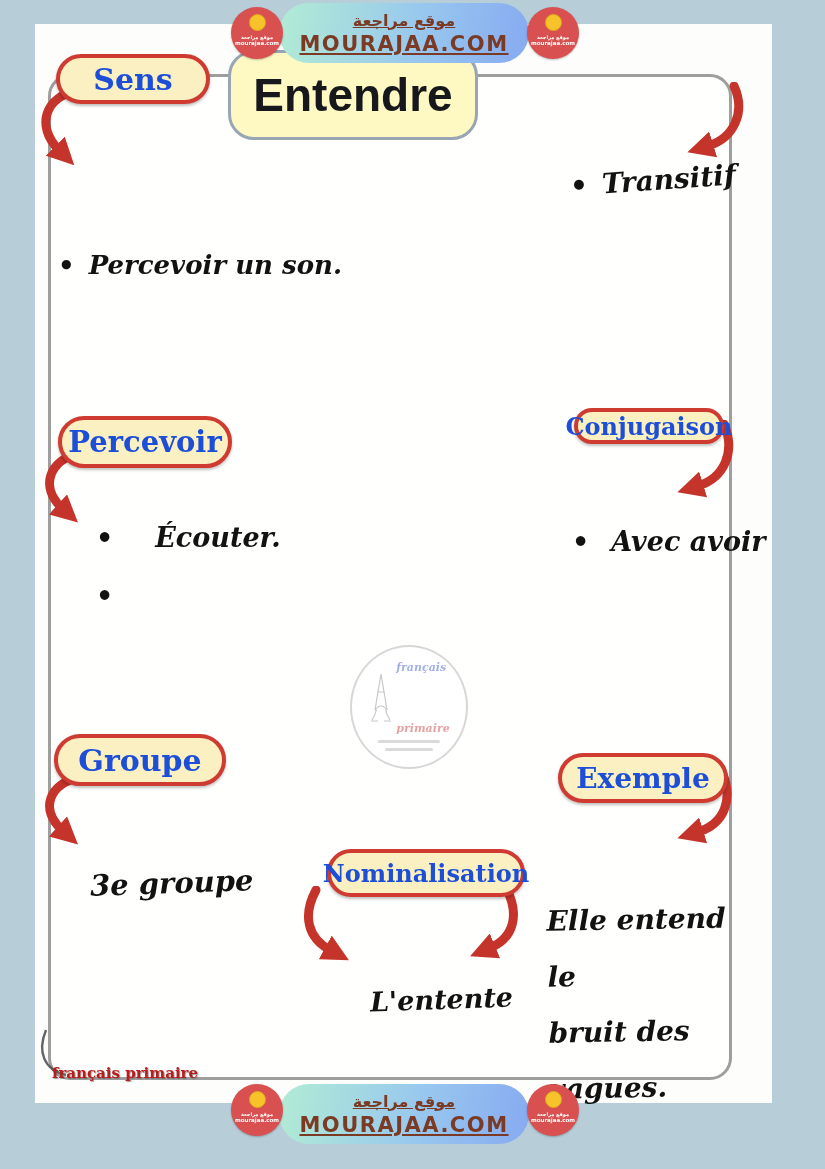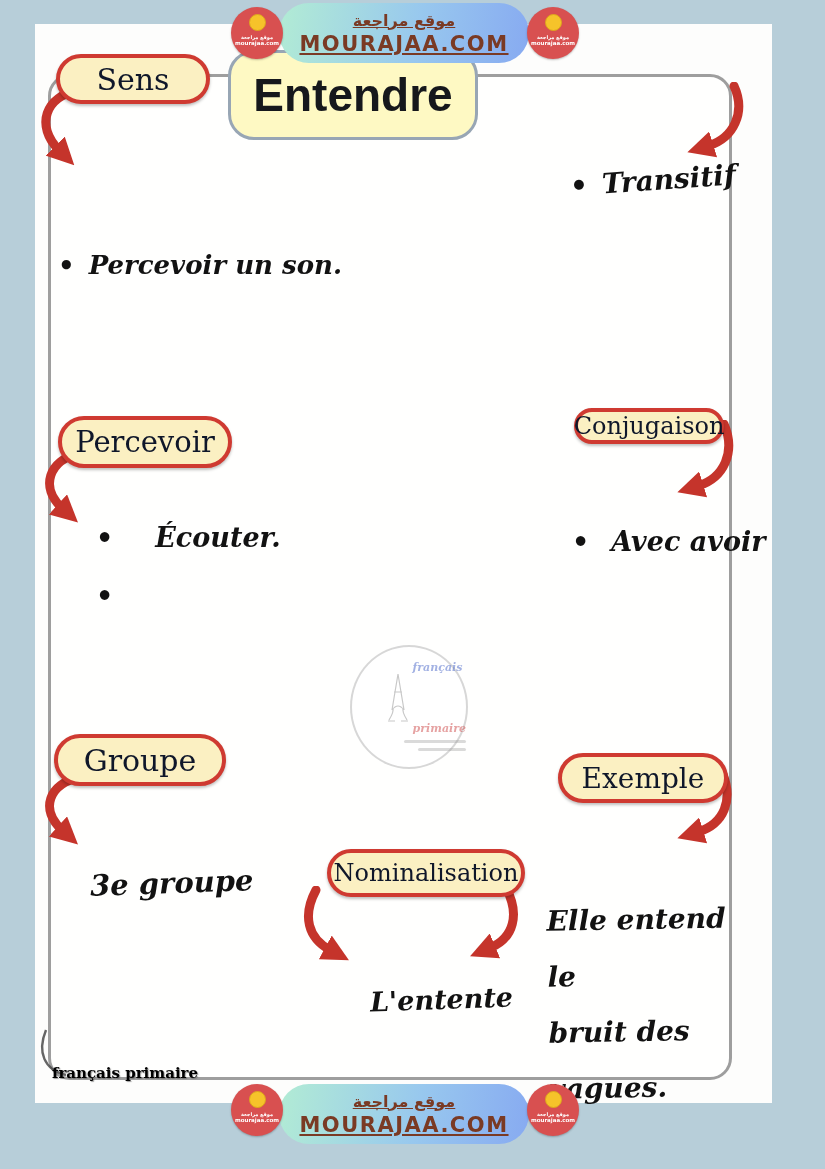--- a/index.html
+++ b/index.html
@@ -7,21 +7,21 @@
   #stage { position:relative; width:825px; height:1169px; background:#b7ced9; overflow:hidden; }
 
   #sheet { position:absolute; left:35px; top:24px; width:737px; height:1079px; background:#fdfdfc; }
 
   #frame { position:absolute; left:48px; top:74px; width:684px; height:1006px;
            border:3px solid #9e9e9e; border-radius:22px; background:#fffffe; }
 
   
   .pill { position:absolute; background:#fbf0c2; border:4px solid #cf3a31; border-radius:28px;
           display:flex; align-items:center; justify-content:center; white-space:nowrap;
-          font-family:"DejaVu Serif", serif; font-weight:normal; color:#0f172a;
+          font-family:"DejaVu Serif", serif; font-weight:bold; color:#1d4ed8;
           box-shadow:0 2px 3px rgba(0,0,0,.25); z-index:5; }
 
   
   #title-box { position:absolute; left:228px; top:50px; width:250px; height:90px;
                background:#fef9c3; border:3px solid #98a6b4; border-radius:26px;
                display:flex; align-items:center; justify-content:center;
                font:600 46px "Liberation Sans", sans-serif; color:#16181c; z-index:5; }
 
   
   .hand { position:absolute; font-family:"DejaVu Serif", serif; font-style:italic; font-weight:bold;
@@ -43,29 +43,29 @@
            display:flex; flex-direction:column; align-items:center; z-index:21;
            box-shadow:0 1px 2px rgba(0,0,0,.25); }
   .badge .yc  { width:17px; height:17px; border-radius:50%; background:#f6c32a; border:1px solid #dda81c; margin-top:7px; }
   .badge .bar { font:700 5px "DejaVu Sans", sans-serif; color:#fff; margin-top:4px; line-height:5px; }
   .badge .bdom{ font:700 5.5px "DejaVu Sans", sans-serif; color:#fff; line-height:7px; }
 
   
   #watermark { position:absolute; left:350px; top:645px; width:118px; height:124px;
                border:2px solid rgba(140,140,140,.35); border-radius:50%;
                background:rgba(255,255,255,.6); z-index:1;
-               display:flex; flex-direction:column; align-items:flex-end; }
+               display:flex; flex-direction:column; align-items:center; }
   #watermark .wm-row { display:flex; align-items:center; margin-top:14px; }
   #watermark .wm-txt { display:flex; flex-direction:column; margin-left:2px; }
   .wm-fr  { font:700 italic 11px "DejaVu Serif", serif; color:rgba(70,100,200,.5); }
   .wm-pr  { font:700 italic 11px "DejaVu Serif", serif; color:rgba(205,70,70,.5);margin-top:48px; }
   .wm-bar { height:3px; background:rgba(150,150,150,.35); border-radius:2px; margin-top:5px; }
 
   #footer-text { position:absolute; left:52px; top:1064px; font:700 15px "DejaVu Serif", serif;
-                 color:#000000; text-shadow:1px 1px 1px rgba(90,90,90,.6); filter:blur(.3px); z-index:6; }
+                 color:#b91c1c; text-shadow:1px 1px 1px rgba(90,90,90,.6); filter:blur(.3px); z-index:6; }
 </style>
 </head>
 <body>
 
 <div id="stage">
 
   <div id="sheet"></div>
   <div id="frame"></div>
 
   <div id="watermark">

